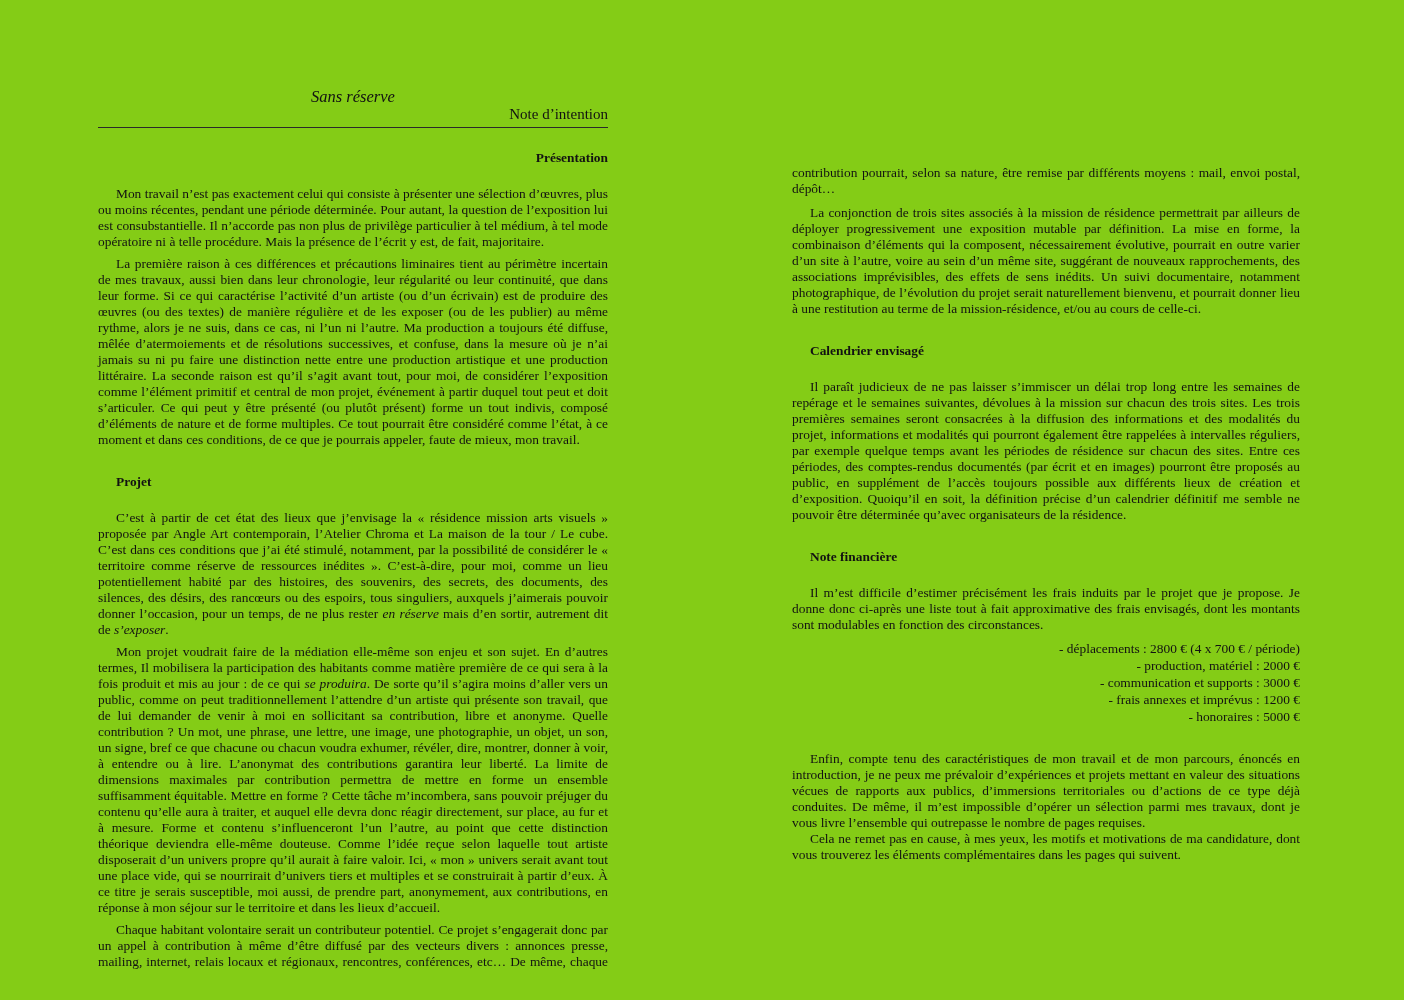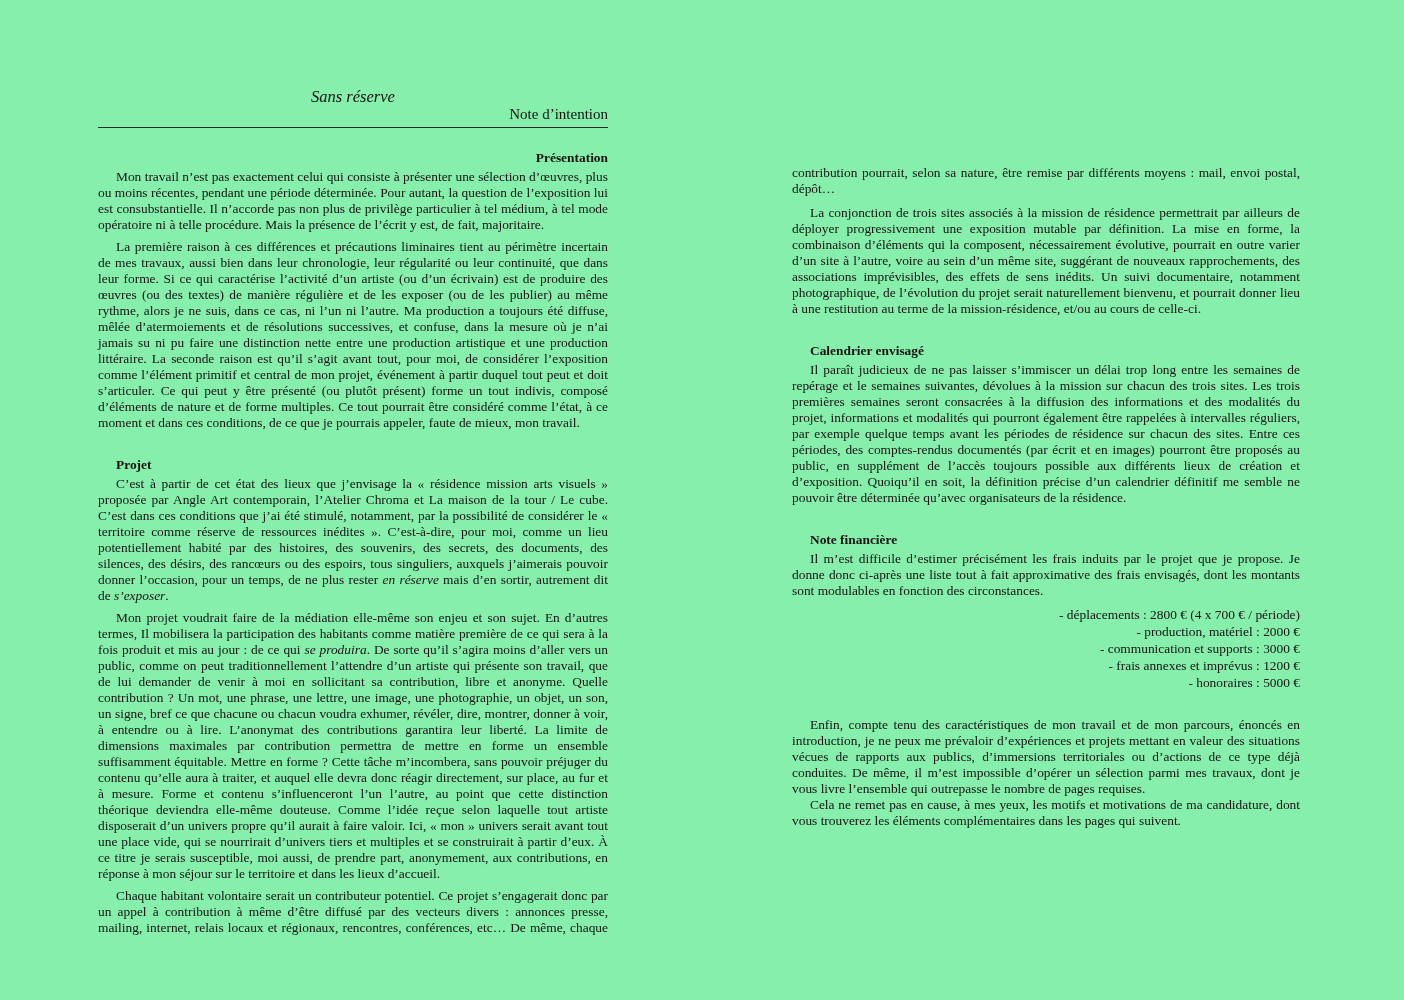--- a/index.html
+++ b/index.html
@@ -4,21 +4,21 @@
 <style>
   html, body {
     margin: 0;
     padding: 0;
     background: #ffffff;
   }
   .page {
     position: relative;
     width: 1404px;
     height: 1000px;
-    background: #86efac;
+    background: #84cc16;
     overflow: hidden;
     font-family: "Liberation Serif", "DejaVu Serif", serif;
     color: #121212;
   }
   .col {
     position: absolute;
     font-size: 13.4px;
     line-height: 16px;
     text-align: justify;
   }
@@ -50,21 +50,21 @@
     margin: 26px 0 0 0;
     padding-left: 18px;
     text-align: left;
   }
   .sec-heading.first { margin-top: 22px; text-align: right; }
 
   .para {
     margin: 6px 0 0 0;
     text-indent: 18px;
   }
-  .para.after-heading { margin-top: 3px; }
+  .para.after-heading { margin-top: 20px; }
   .para.continuation  { text-indent: 0; margin-top: 0; }
   .para.cont-out      { text-align-last: justify; }
   .para.flush         { margin-top: 0; }
   .para.closing       { margin-top: 26px; }
   .para.gap8          { margin-top: 8px; }
 
   .budget-list {
     margin: 7px 0 0 0;
     padding-left: 18px;
     text-align: right;

